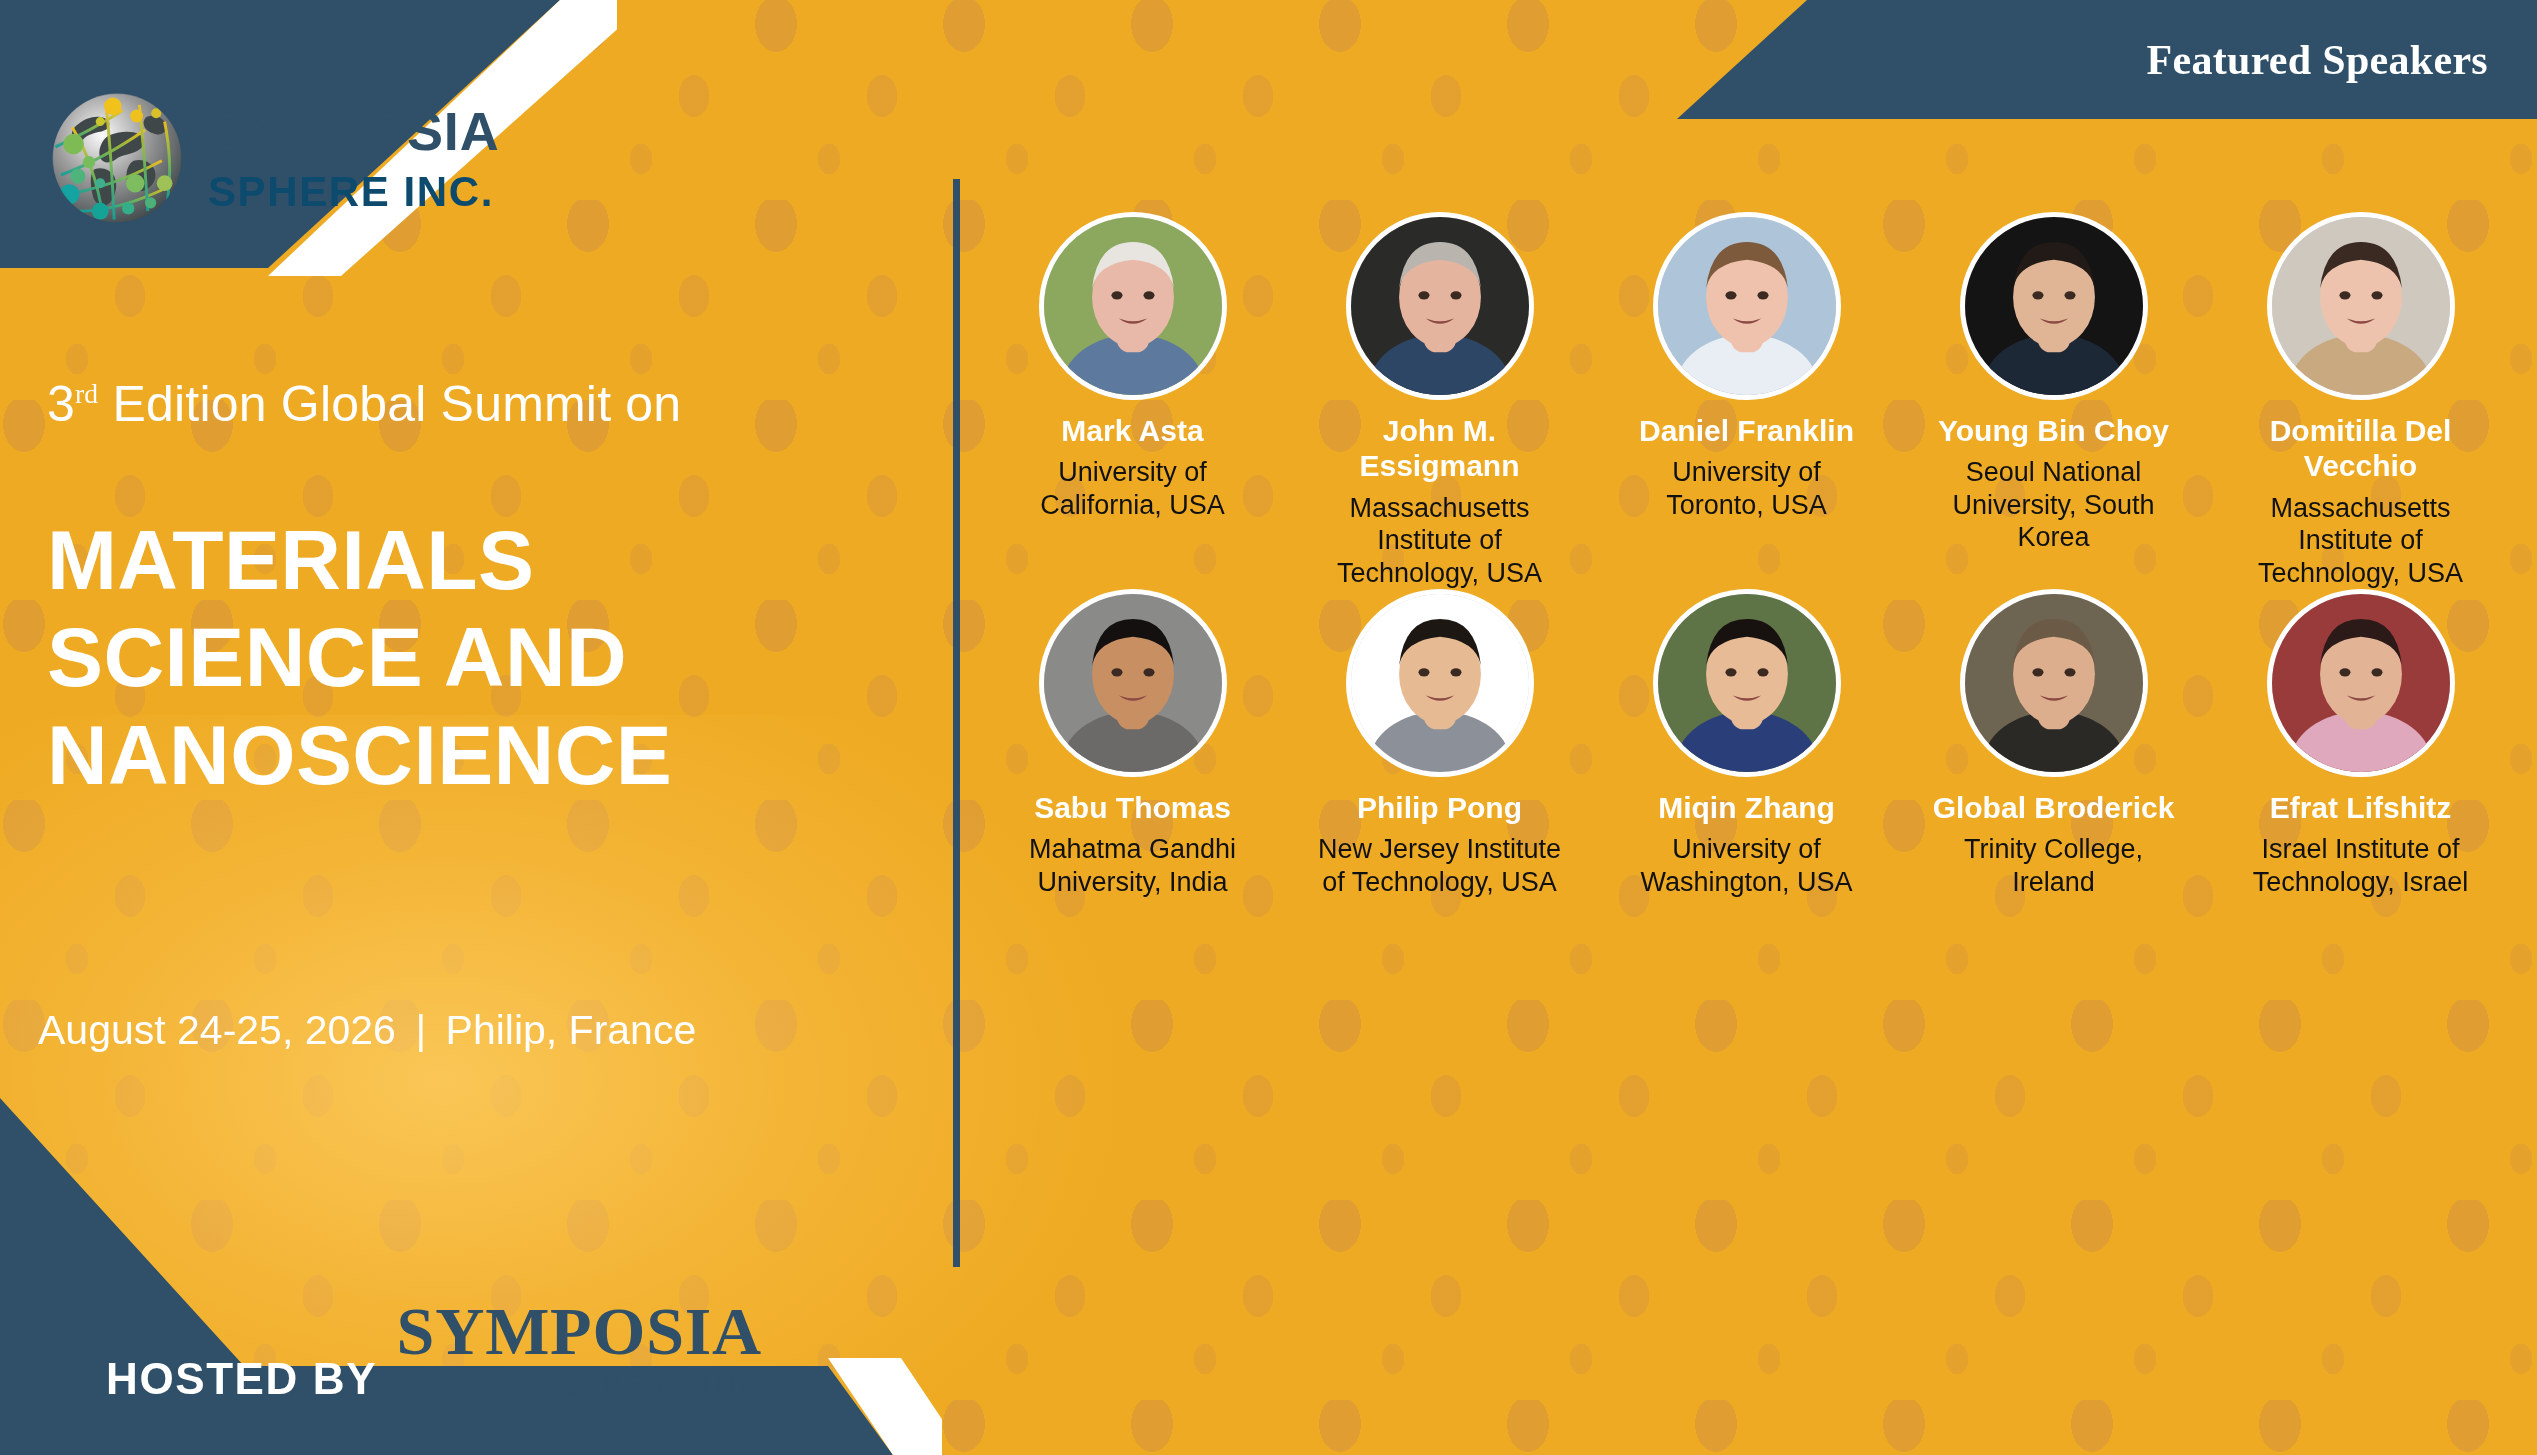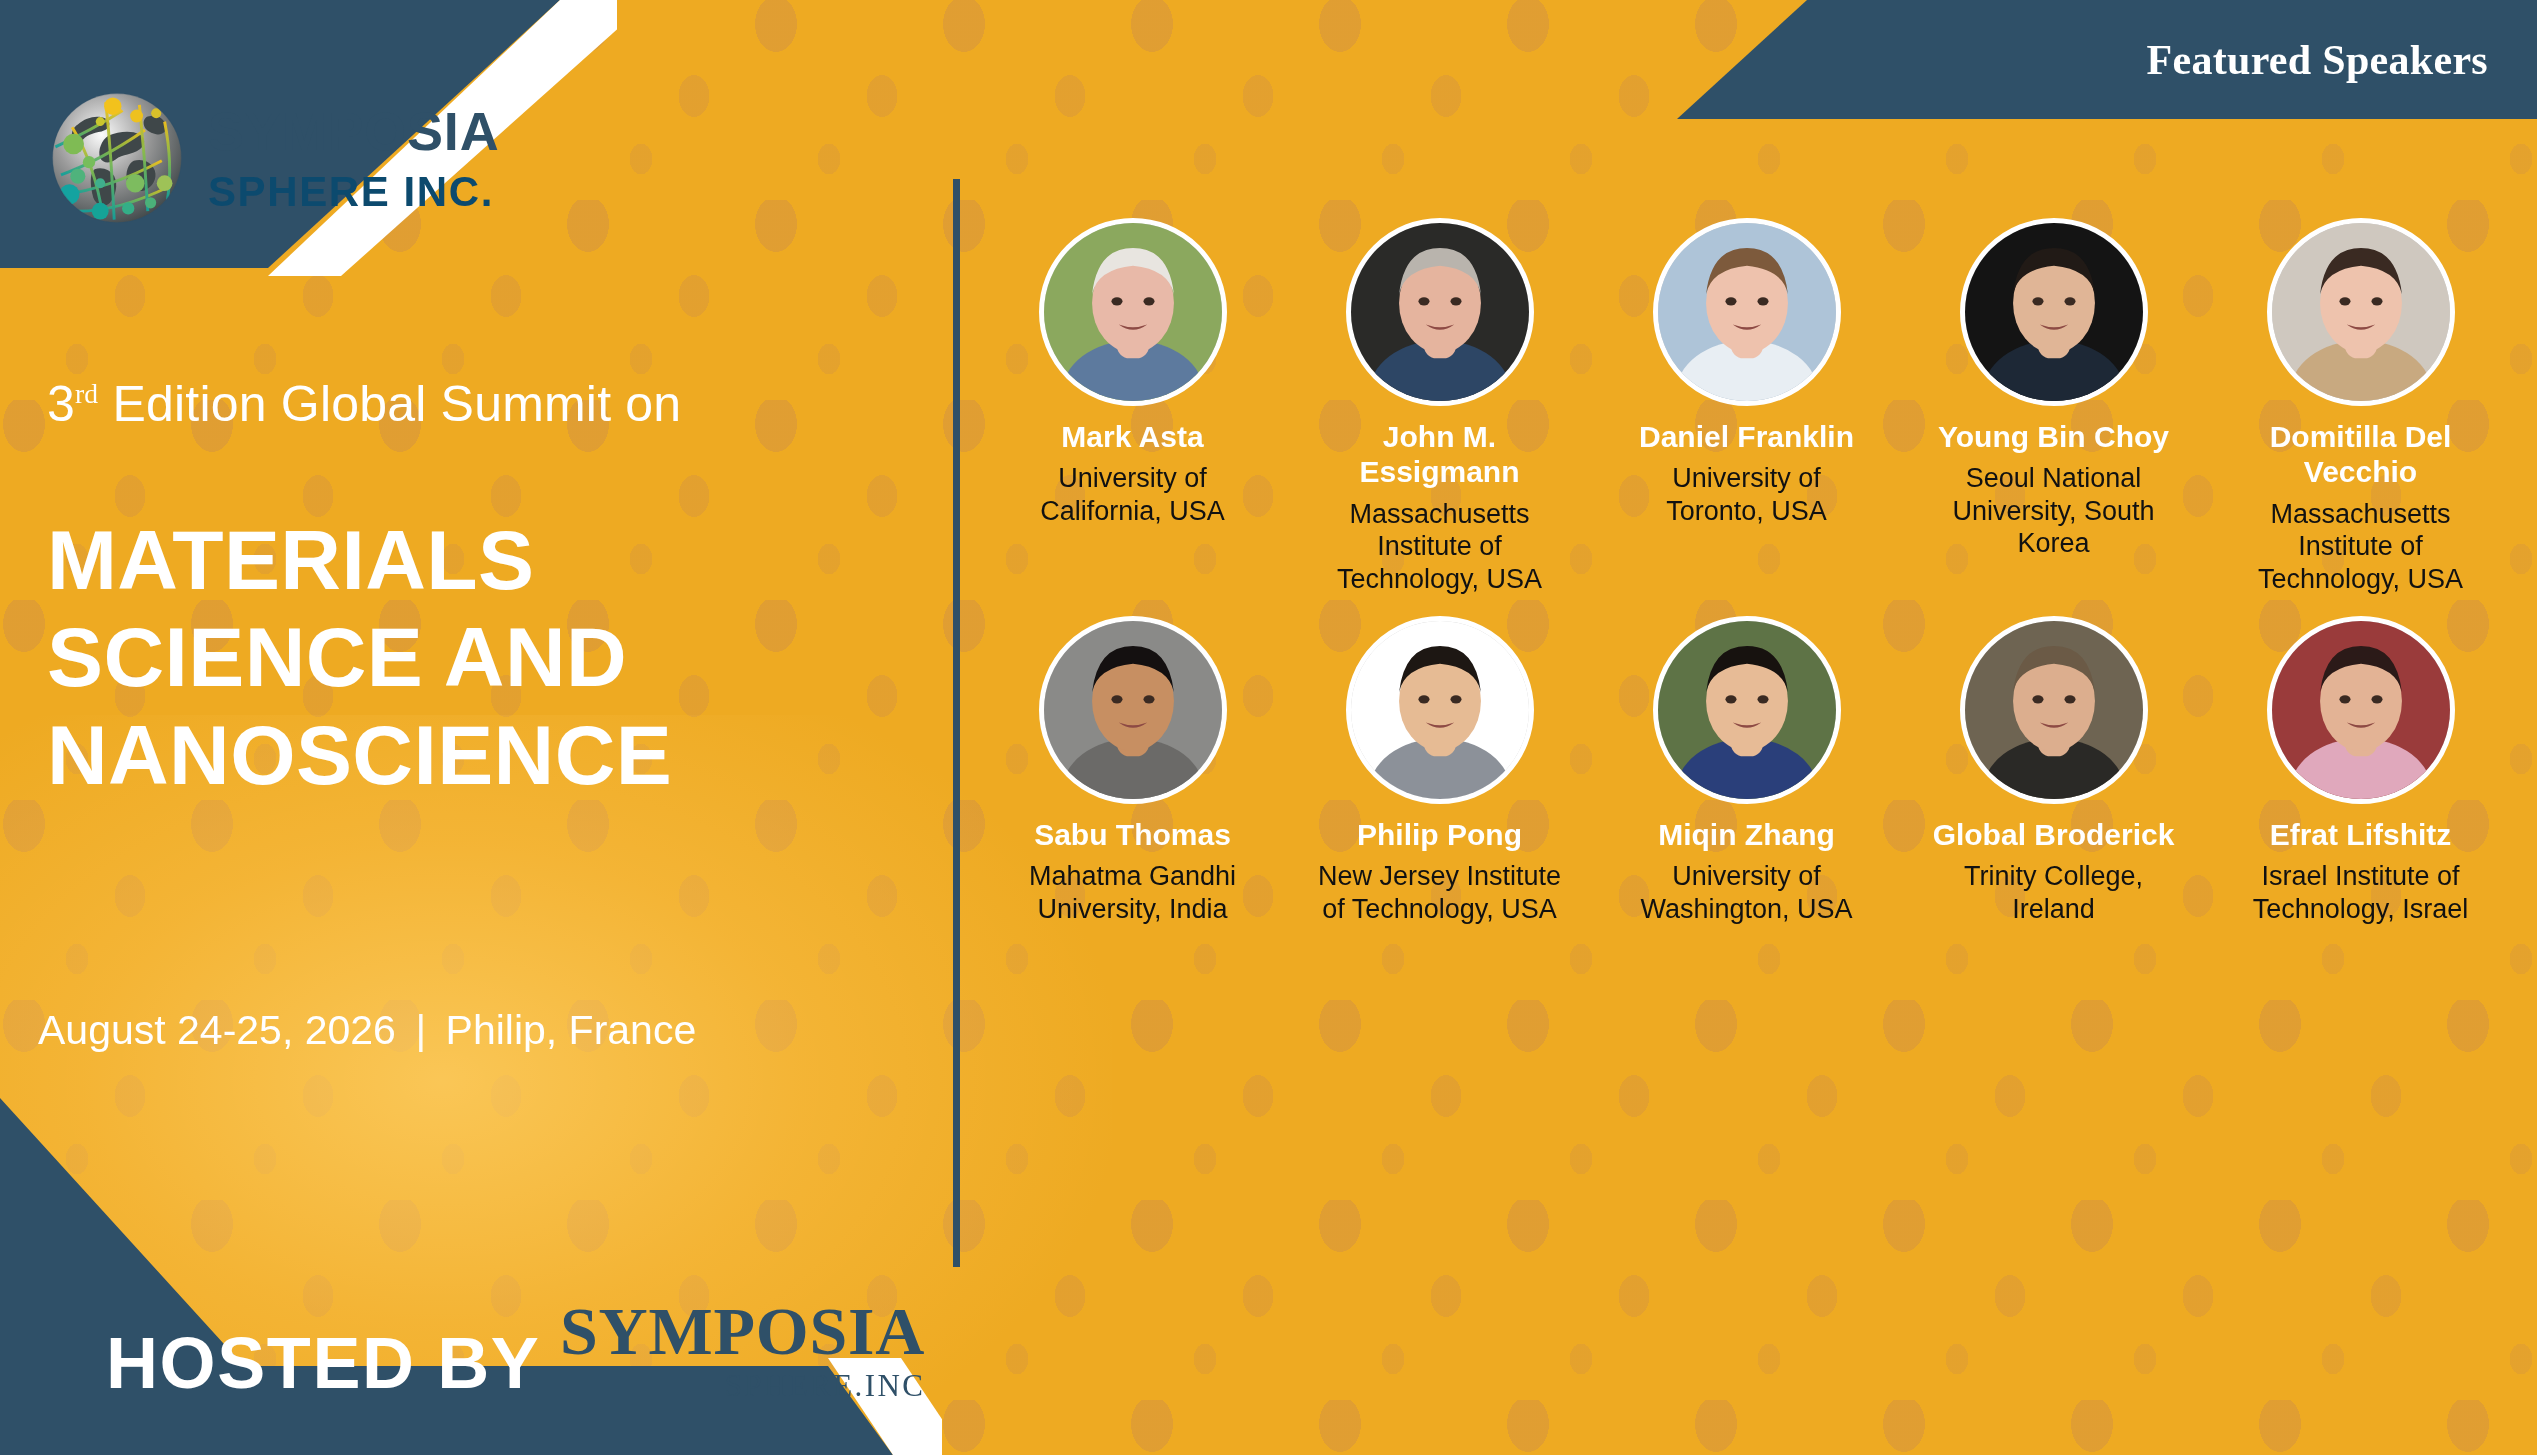--- a/index.html
+++ b/index.html
@@ -97,35 +97,35 @@
     display:flex; align-items:center; gap:19.5px;
     color:#ffffff; font-size:41px; font-weight:400; white-space:nowrap;
   }
   .datesep { color:#ffffff; opacity:.95; }
 
   
   .hosted {
     position:absolute; left:106px; top:1299px;
     display:flex; align-items:flex-end; gap:19.5px;
   }
-  .hosted-by { color:#ffffff; font-size:72px; font-weight:bold; letter-spacing:1.6px; }
+  .hosted-by { color:#ffffff; font-size:44px; font-weight:bold; letter-spacing:1.6px; }
   .hosted-brand { display:flex; flex-direction:column; align-items:flex-end; }
   .hosted-sym {
     color:#2f5068; font-family:"Liberation Serif", serif; font-weight:bold;
     font-size:68px; letter-spacing:0.8px; line-height:.95;
   }
   .hosted-sub {
     color:#2f5068; font-family:"Liberation Serif", serif;
     font-size:31px; letter-spacing:2.4px; margin-top:4.9px;
   }
 
   
   .speakers {
-    position:absolute; left:979px; top:218px; width:1535px;
-    display:grid; grid-template-columns:repeat(5, 1fr); row-gap:21px;
+    position:absolute; left:979px; top:212px; width:1535px;
+    display:grid; grid-template-columns:repeat(5, 1fr); 
   }
   .spk { display:flex; flex-direction:column; align-items:center; text-align:center; padding:0 6.5px; }
   .avatar {
     width:188px; height:188px; border-radius:50%;
     border:5.7px solid #ffffff; overflow:hidden; position:relative;
     background:#cfcfcf; flex:0 0 auto;
   }
   .avatar svg { display:block; width:100%; height:100%; }
   .spk-name {
     color:#ffffff; font-size:30px; font-weight:bold; line-height:1.18;

